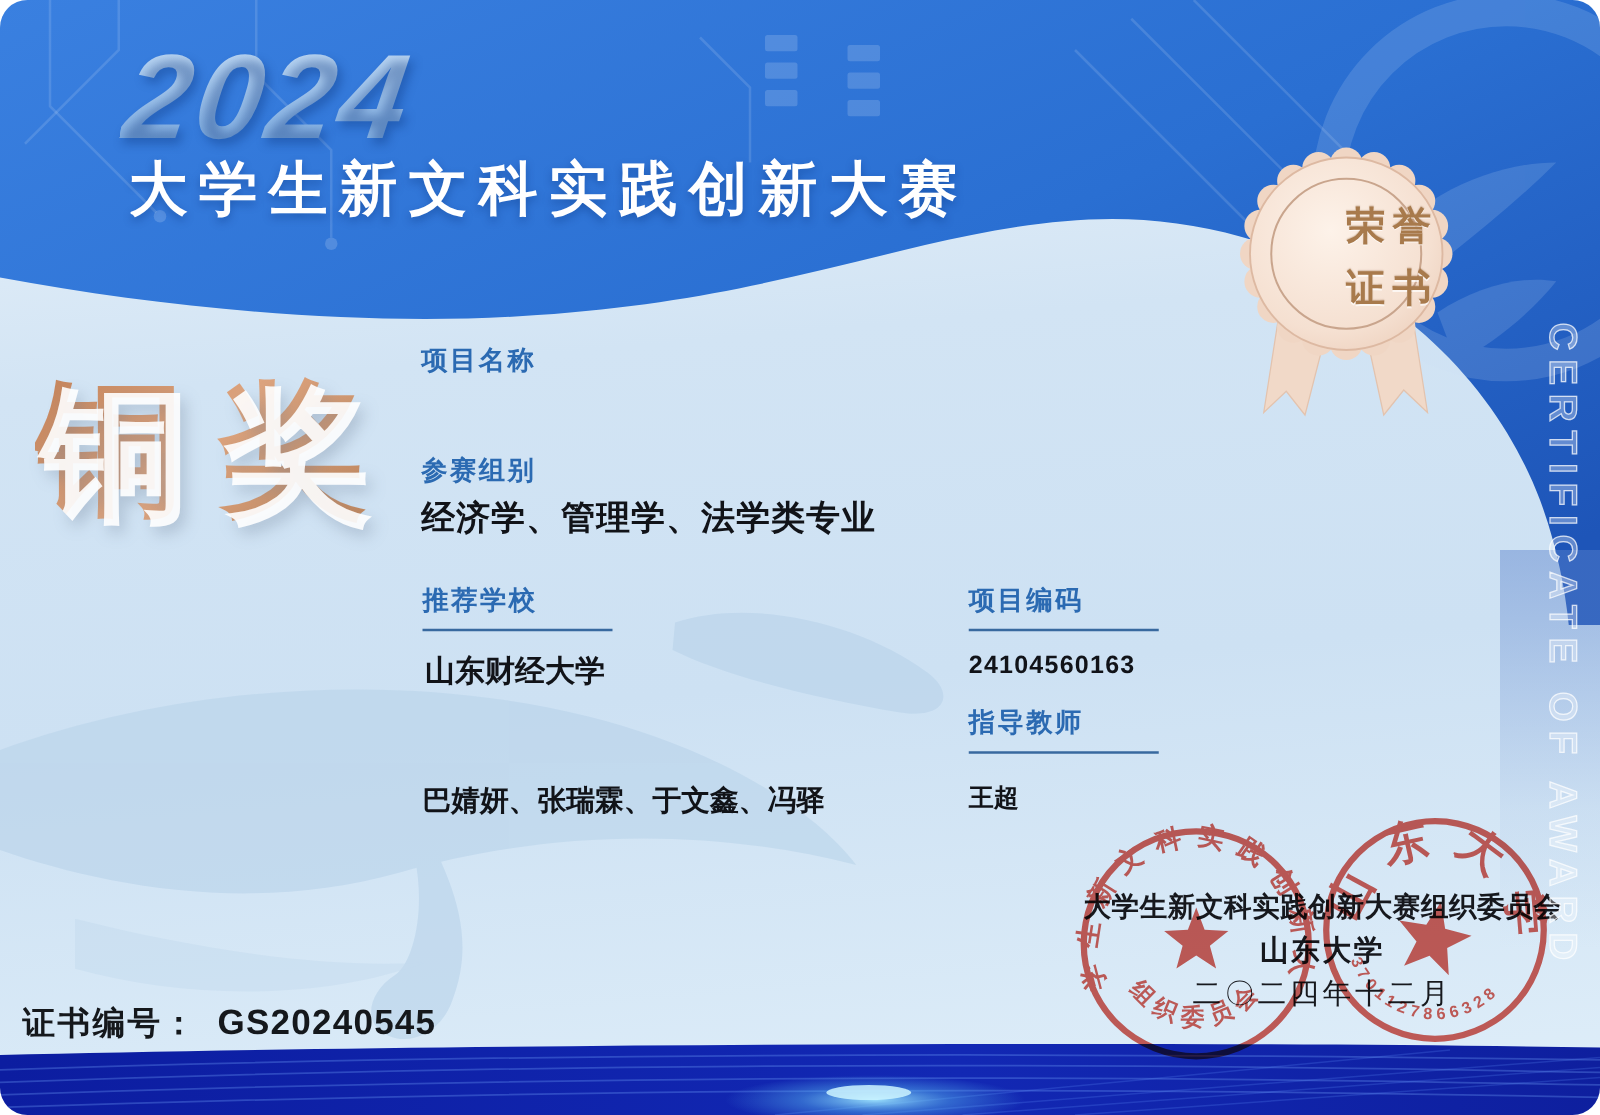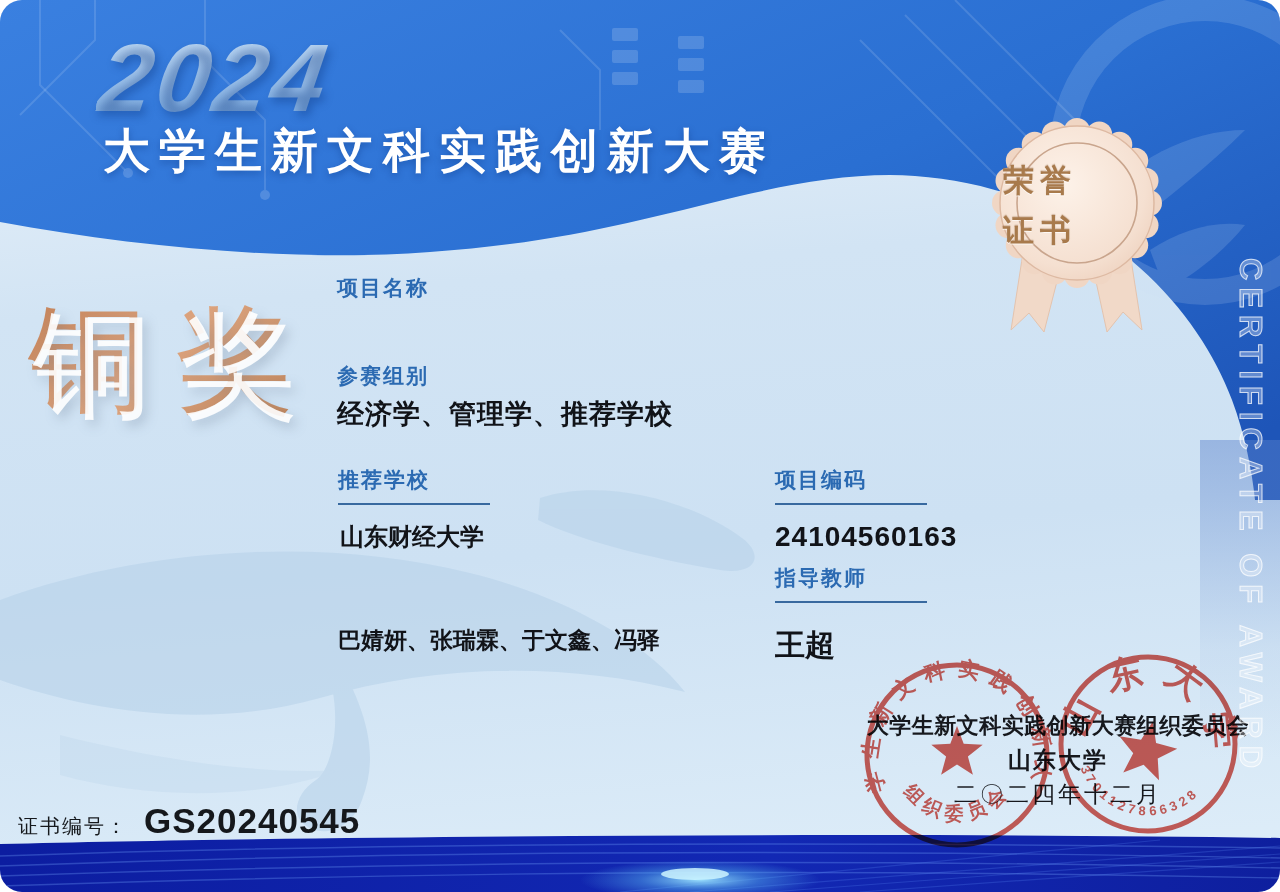--- a/index.html
+++ b/index.html
@@ -23,60 +23,60 @@
     left:103px;top:123px;font-size:47px;font-weight:800;color:#ffffff;
     letter-spacing:9px;line-height:1.2;text-shadow:0 3px 7px rgba(0,40,110,0.35);
   }
   
   .right-strip{
     right:0;top:440px;width:80px;height:320px;
     background:linear-gradient(180deg,rgba(88,128,203,0.45),rgba(160,188,226,0.18) 65%,rgba(160,188,226,0));
   }
   
   .medal-text{
-    left:1003px;top:156px;width:148px;text-align:left;
+    left:1003px;top:156px;width:148px;text-align:right;
     font-size:31px;font-weight:800;letter-spacing:6px;line-height:1.62;
     color:#a87a4c;text-shadow:0 1px 0 rgba(255,255,255,.7),0 -1px 1px rgba(140,95,55,.35);
   }
   
   .award{
-    left:28px;top:292px;font-size:118px;font-weight:400;letter-spacing:30px;line-height:1.15;
+    left:28px;top:292px;font-size:118px;font-weight:700;letter-spacing:30px;line-height:1.15;
     background:linear-gradient(135deg,#c28158 0%,#dda47e 45%,#b97f55 100%);
     -webkit-background-clip:text;background-clip:text;color:transparent;
     text-shadow:5px 6px 0 rgba(255,255,255,0.9),9px 11px 12px rgba(110,125,150,0.35);
   }
   
   .label{font-size:21px;font-weight:700;color:#2b6ab2;letter-spacing:2px;}
   .rule{height:2px;background:#38699f;width:152px;margin-top:9px;}
   .value{font-weight:700;color:#111318;}
   .proj-label{left:337px;top:274px;text-align:right;}
   .proj-value{left:337px;top:308px;font-size:28px;letter-spacing:1px;}
   .group-label{left:337px;top:362px;}
   .group-value{left:337px;top:396px;font-size:27px;letter-spacing:1px;}
   .f-school{left:338px;top:466px;}
   .f-code{left:775px;top:466px;}
   .v-school{left:340px;top:521px;font-size:24px;}
-  .v-code{left:775px;top:521px;font-size:28px;letter-spacing:1px;}
+  .v-code{left:775px;top:521px;font-size:20px;letter-spacing:1px;}
   .f-team{left:338px;top:564px;}
   .f-teacher{left:775px;top:564px;}
   .v-team{left:338px;top:625px;font-size:23px;}
-  .v-teacher{left:775px;top:625px;font-size:30px;text-align:right;}
+  .v-teacher{left:775px;top:625px;font-size:20px;text-align:right;}
   
   .issuer{left:848px;top:709px;width:388px;text-align:center;color:#16181d;margin-left:16px;}
   .issuer .l1{font-size:22px;font-weight:800;line-height:34px;letter-spacing:0.5px;}
   .issuer .l2{font-size:23px;font-weight:800;line-height:34px;letter-spacing:2px;}
   .issuer .l3{font-size:23px;font-weight:400;line-height:34px;letter-spacing:3px;}
   
   .stamp{opacity:0.8;mix-blend-mode:multiply;}
   .stamp-committee{left:857px;top:655px;}
   .stamp-university{left:1050px;top:646px;}
   
   .cert-no{left:18px;top:801px;display:flex;align-items:baseline;gap:16px;color:#15181c;}
-  .cert-no .lab{font-size:20px;font-weight:400;letter-spacing:2px;}
-  .cert-no .num{font-size:35px;font-weight:700;letter-spacing:1px;}
+  .cert-no .lab{font-size:26px;font-weight:700;letter-spacing:2px;}
+  .cert-no .num{font-size:28px;font-weight:700;letter-spacing:1px;}
   
   .side-text{
     right:12px;top:258px;writing-mode:vertical-rl;
     font-size:31px;font-weight:800;letter-spacing:7px;
     color:rgba(255,255,255,0.30);
     -webkit-text-stroke:1px rgba(255,255,255,0.75);
   }
 </style>
 </head>
 <body>
@@ -206,21 +206,21 @@
 
   <div class="abs medal-text">
     <div>荣誉</div>
     <div>证书</div>
   </div>
 
   <div class="abs award">铜奖</div>
 
   <div class="abs label proj-label">项目名称</div>
   <div class="abs label group-label">参赛组别</div>
-  <div class="abs value group-value">经济学、管理学、推荐学校</div>
+  <div class="abs value group-value">经济学、管理学、法学类专业</div>
 
   <div class="abs f-school">
     <div class="label">推荐学校</div>
     <div class="rule"></div>
   </div>
   <div class="abs f-code">
     <div class="label">项目编码</div>
     <div class="rule"></div>
   </div>
   <div class="abs value v-school">山东财经大学</div>

